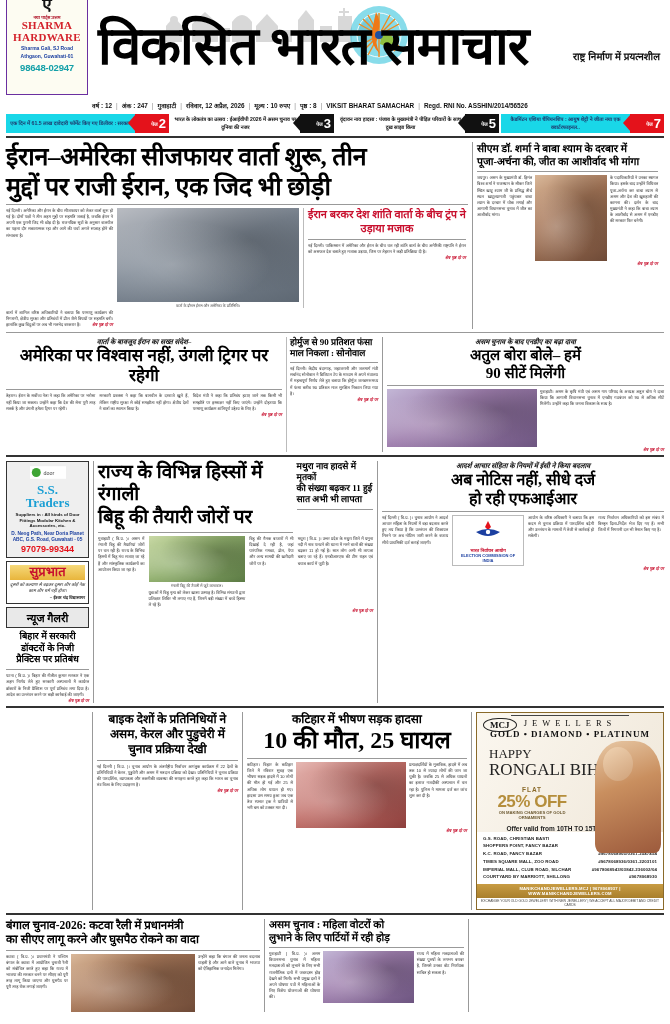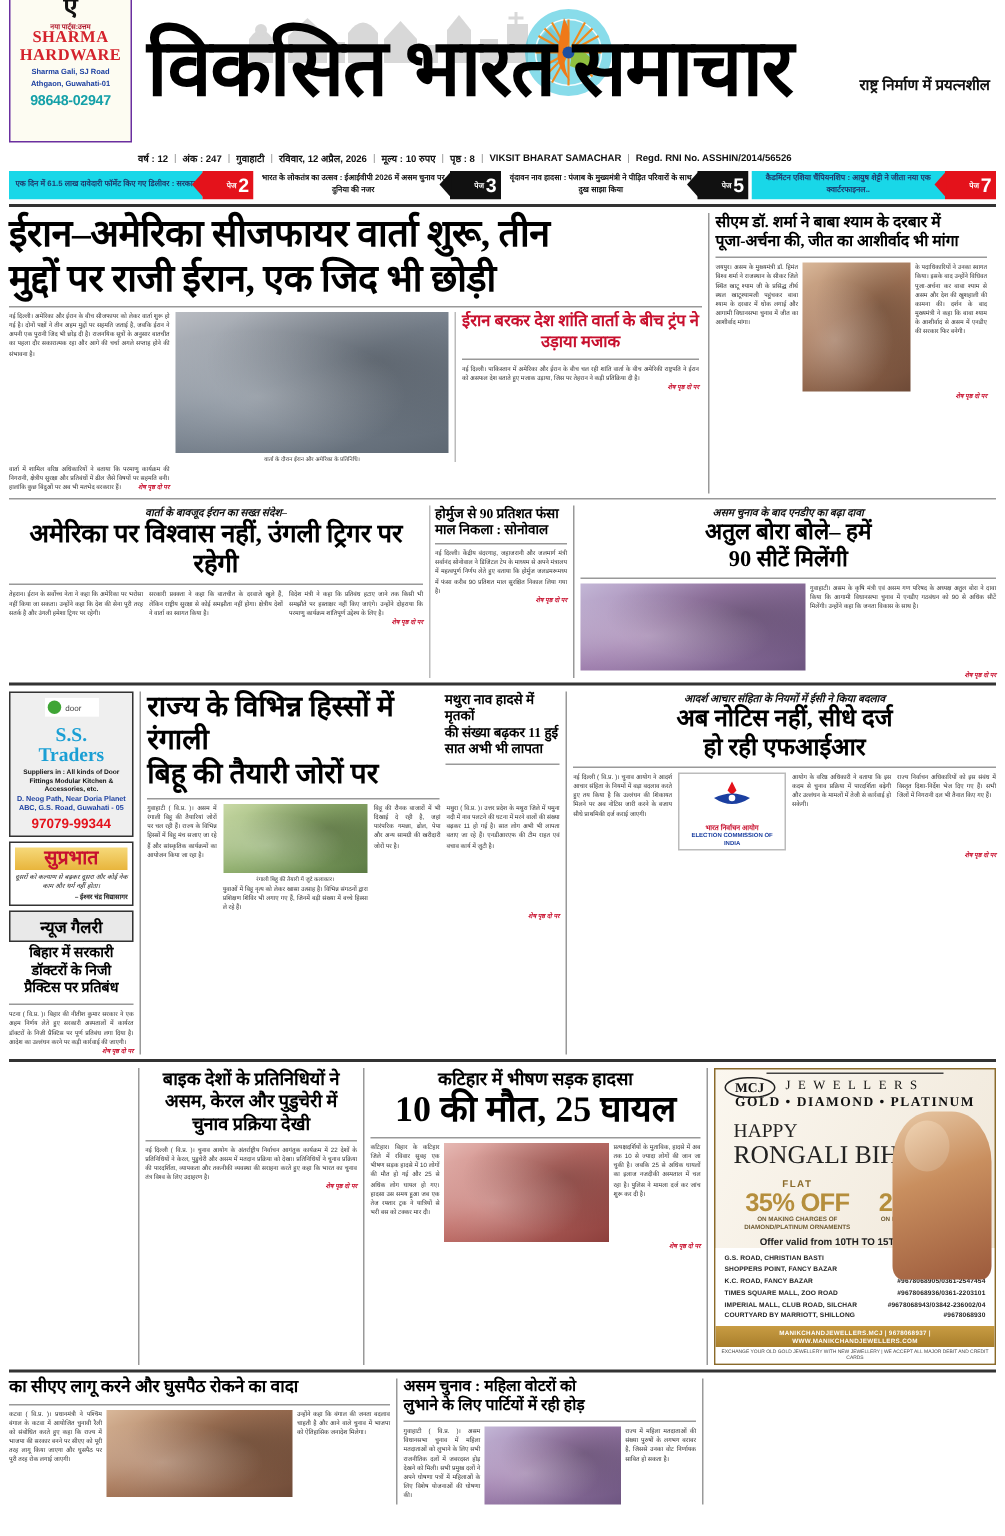--- a/index.html
+++ b/index.html
@@ -517,25 +517,20 @@
       <div class="mcj">
         <div class="mcj-logo">MCJ</div>
         <div class="mcj-lady"></div>
         <div class="mcj-jw">JEWELLERS</div>
         <div class="mcj-gdp">GOLD • DIAMOND • PLATINUM</div>
         <div class="mcj-happy">HAPPY</div>
         <div class="mcj-rongali">RONGALI BIHU</div>
         <div class="mcj-offers">
           <div class="mcj-off" style="width:82px;">
             <div class="mcj-flat">FLAT</div>
-            <div class="mcj-pct">35% OFF</div>
-            <div class="mcj-on">ON MAKING CHARGES OF DIAMOND/PLATINUM ORNAMENTS</div>
-          </div>
-          <div class="mcj-off" style="width:82px;">
-            <div class="mcj-flat">FLAT</div>
             <div class="mcj-pct">25% OFF</div>
             <div class="mcj-on">ON MAKING CHARGES OF GOLD ORNAMENTS</div>
           </div>
         </div>
         <div class="mcj-valid">Offer valid from 10TH TO 15TH April,2026</div>
 
         <div class="mcj-branches">
           <div class="mcj-brow">
             <span>G.S. ROAD, CHRISTIAN BASTI</span>
             <span>#9678068944/0361-2343186</span>
@@ -564,20 +559,21 @@
         <div class="mcj-social">MANIKCHANDJEWELLERS.MCJ | 9678068937 | WWW.MANIKCHANDJEWELLERS.COM</div>
         <div class="mcj-fine">EXCHANGE YOUR OLD GOLD JEWELLERY WITH NEW JEWELLERY | WE ACCEPT ALL MAJOR DEBIT AND CREDIT CARDS</div>
       </div>
     </div>
   </div>
 
   <div class="rule thick" style="clear:both; margin:3px 0;"></div>
 
   <div class="mainrow">
     <div style="width:256px;">
+      <div class="sub-head" style="font-size:11.5px; text-align:left;">बंगाल चुनाव-2026: कटवा रैली में प्रधानमंत्री</div>
       <div class="sub-head" style="font-size:11.5px; text-align:left;">का सीएए लागू करने और घुसपैठ रोकने का वादा</div>
       <div class="rule"></div>
       <div style="display:flex; gap:3px;">
         <div style="width:62px;" class="body-col">कटवा ( वि.प्र. )। प्रधानमंत्री ने पश्चिम बंगाल के कटवा में आयोजित चुनावी रैली को संबोधित करते हुए कहा कि राज्य में भाजपा की सरकार बनने पर सीएए को पूरी तरह लागू किया जाएगा और घुसपैठ पर पूरी तरह रोक लगाई जाएगी।</div>
         <div class="photo warm" style="width:124px; height:58px;"></div>
         <div style="width:62px;" class="body-col">उन्होंने कहा कि बंगाल की जनता बदलाव चाहती है और आने वाले चुनाव में भाजपा को ऐतिहासिक जनादेश मिलेगा।</div>
       </div>
 
     </div>
 

